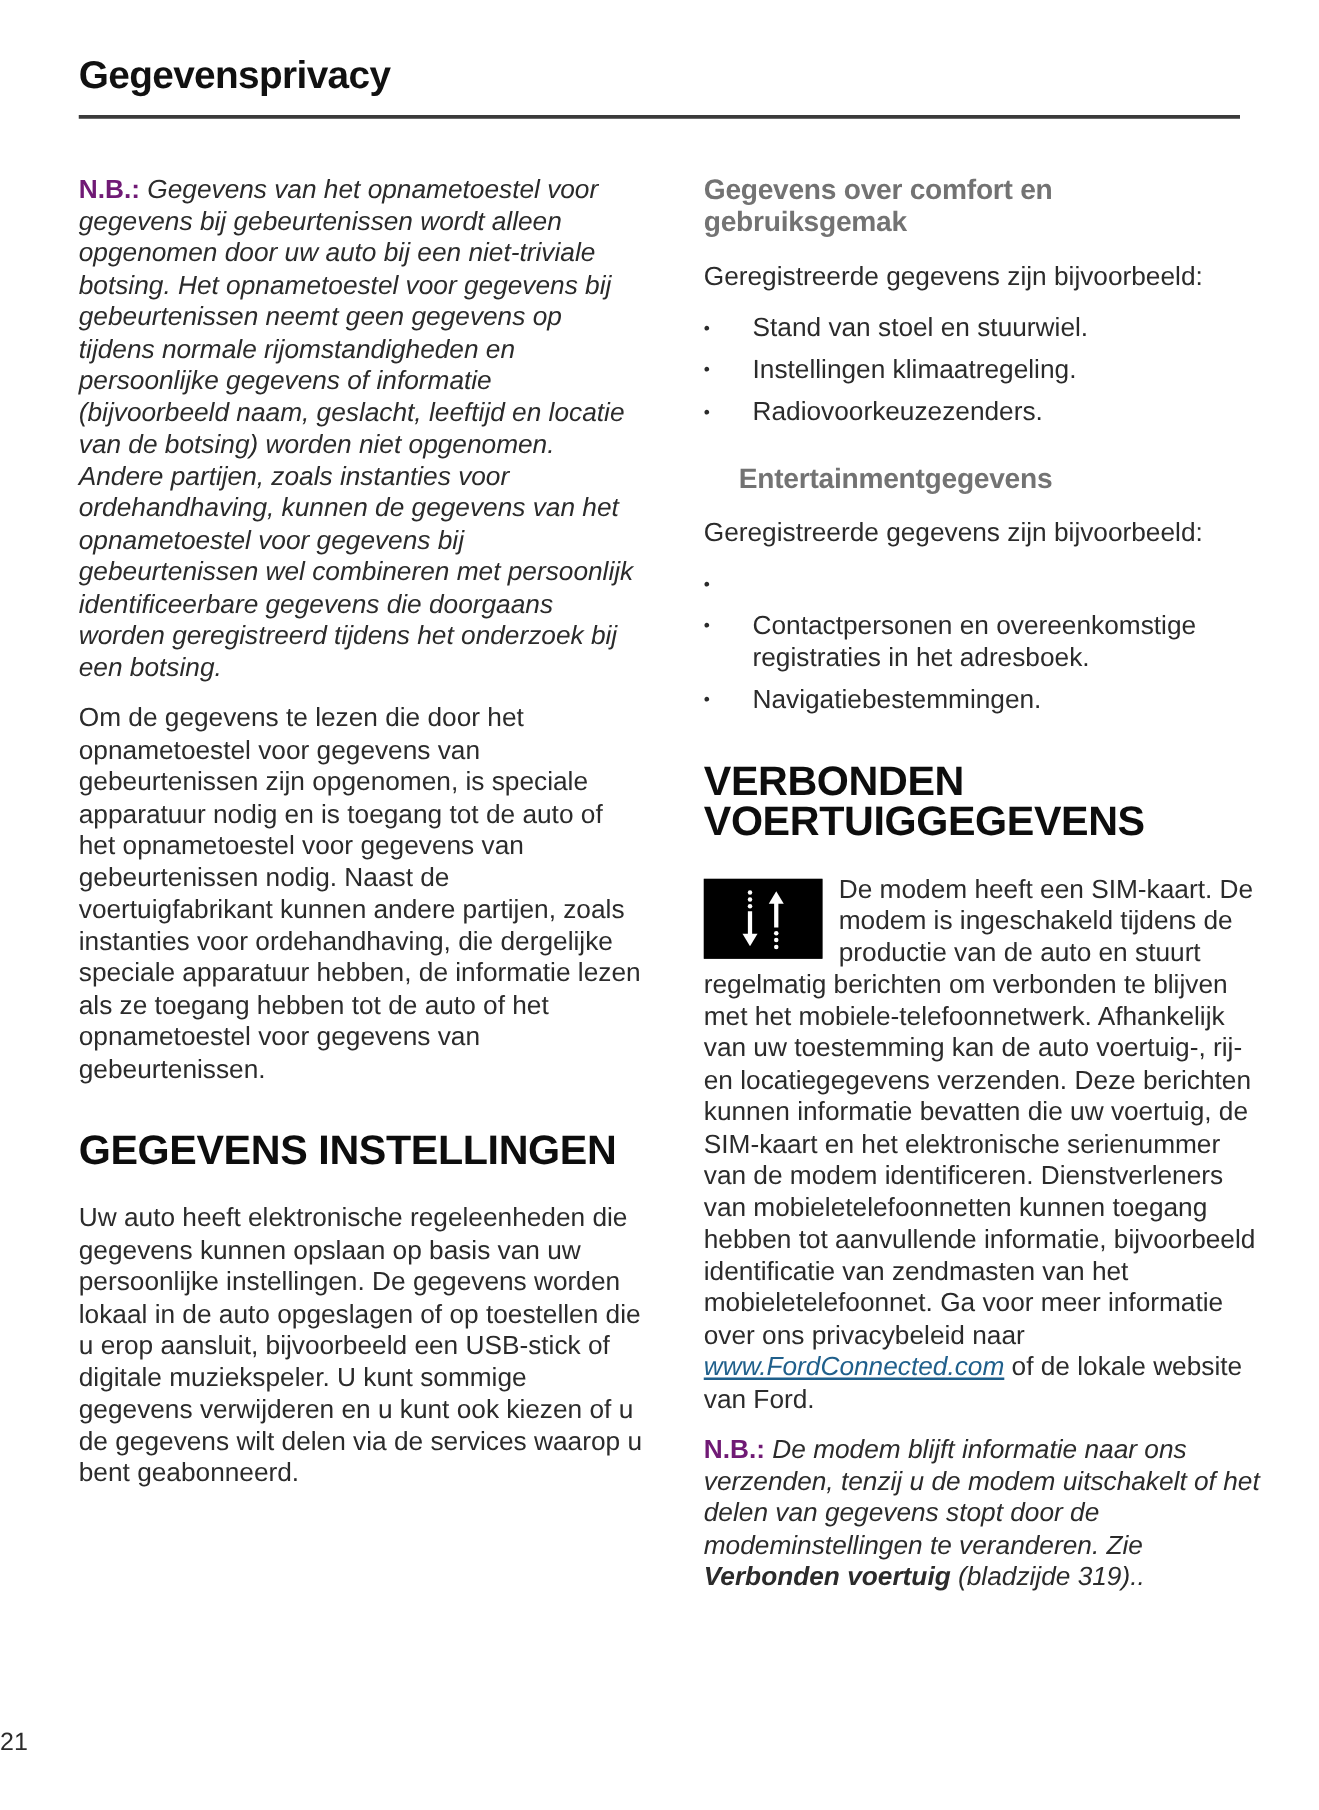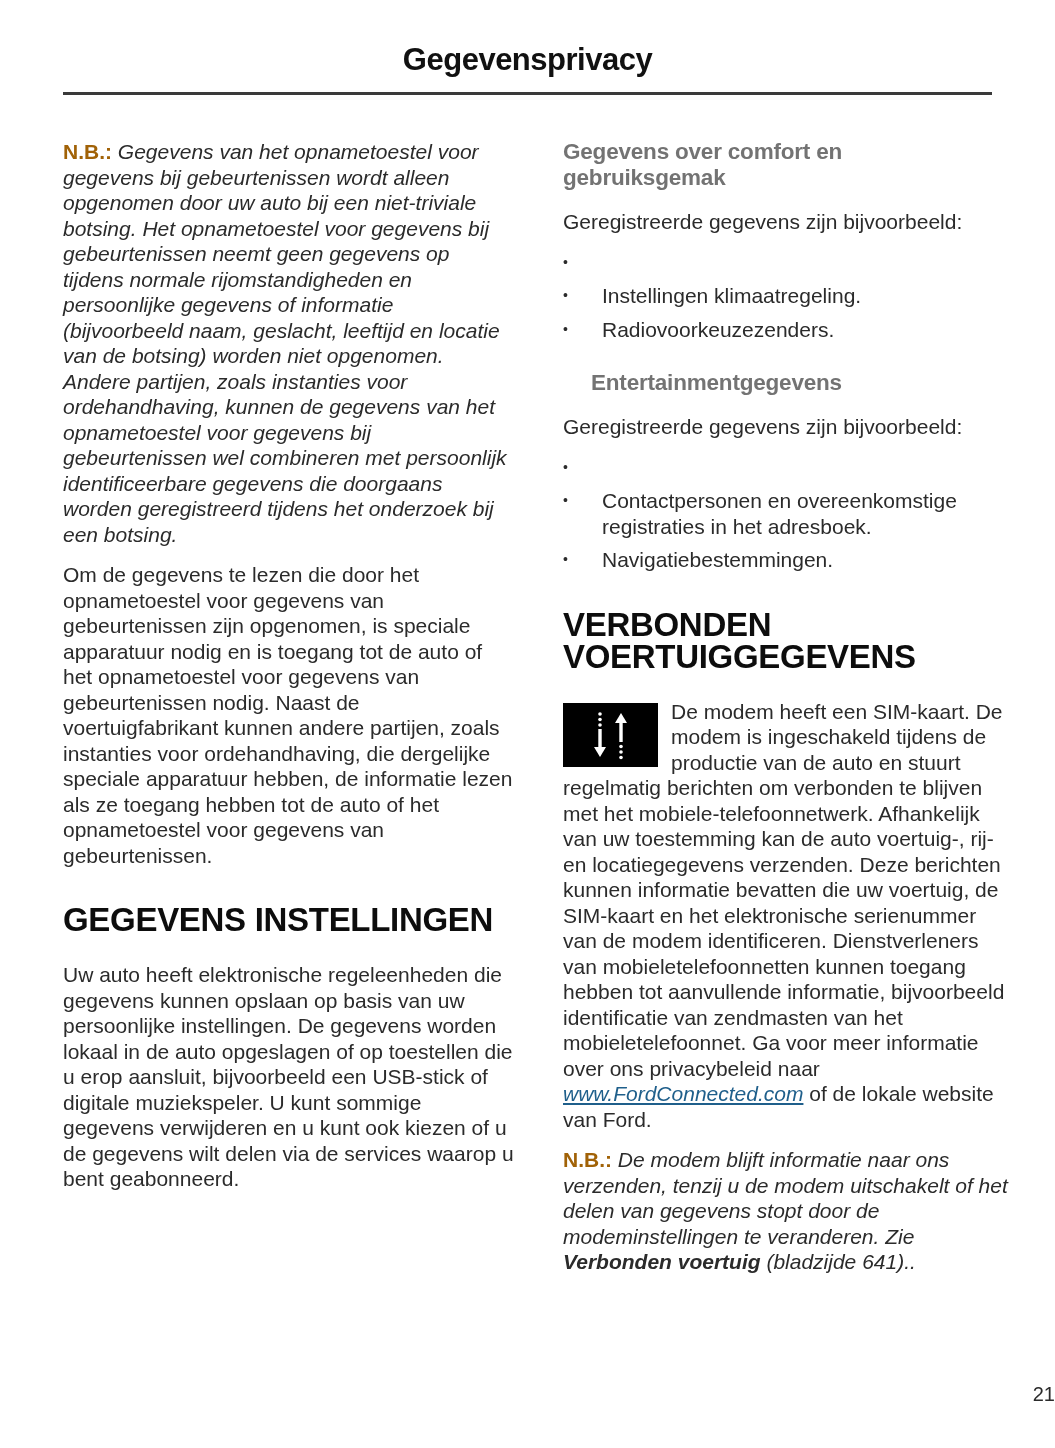--- a/index.html
+++ b/index.html
@@ -8,42 +8,41 @@
     width: 1055px; height: 1448px;
     background: #ffffff;
     font-family: "Liberation Sans", sans-serif;
     color: #2b2b2b;
     position: relative;
     overflow: hidden;
   }
   .page { padding: 40px 63px 0 63px; }
   .doc-title {
     margin: 2px 0 14px 0;
-    text-align: center;
     font-size: 31px;
     font-weight: bold;
     letter-spacing: -0.5px;
     color: #111111;
   }
   .title-rule {
     height: 3px;
     background: #3a3a3a;
     border: none;
     margin: 0 0 44px 0;
   }
   .columns { display: flex; gap: 48px; }
   .col { width: 452px; flex: none; }
 
   p.body {
     font-size: 21px;
     line-height: 25.5px;
     margin: 0 0 15px 0;
   }
   .note { font-style: italic; }
-  .note-label { font-style: normal; font-weight: bold; color: #a16207; }
+  .note-label { font-style: normal; font-weight: bold; color: #701a75; }
   .bold-italic { font-weight: bold; }
 
   h2.section-heading {
     font-size: 33px;
     line-height: 32px;
     letter-spacing: -0.3px;
     color: #0d0d0d;
     margin: 36px 0 26px 0;
     white-space: pre-line;
   }
@@ -79,21 +78,21 @@
     color: #1f5f8b;
     font-style: italic;
     text-decoration: underline;
     cursor: pointer;
   }
 
   .page-number {
     position: absolute;
     left: 0; right: 0;
     bottom: 42px;
-    text-align: right;
+    text-align: left;
     font-size: 20px;
     color: #2b2b2b;
   }
 </style>
 </head>
 <body>
 
 <div class="page">
 
   <h1 class="doc-title">Gegevensprivacy</h1>
@@ -114,20 +113,21 @@
 
     <div class="col">
 
       <h3 class="sub-heading">Gegevens over comfort en
 gebruiksgemak</h3>
 
       <p class="body">Geregistreerde gegevens zijn bijvoorbeeld:</p>
 
       <div class="bullet-row">
         <span class="bullet-marker">•</span>
+        <span class="bullet-text">Stand van stoel en stuurwiel.</span>
       </div>
       <div class="bullet-row">
         <span class="bullet-marker">•</span>
         <span class="bullet-text">Instellingen klimaatregeling.</span>
       </div>
       <div class="bullet-row">
         <span class="bullet-marker">•</span>
         <span class="bullet-text">Radiovoorkeuzezenders.</span>
       </div>
 
@@ -161,18 +161,18 @@
             <polygon points="31,44 43,44 37,54" fill="#ffffff"></polygon>
 
             <polygon points="52,20 64,20 58,10" fill="#ffffff"></polygon>
             <rect x="56.3" y="19" width="3.4" height="20" fill="#ffffff"></rect>
             <circle cx="58" cy="43.5" r="1.8" fill="#ffffff"></circle>
             <circle cx="58" cy="49" r="1.8" fill="#ffffff"></circle>
             <circle cx="58" cy="54.5" r="1.8" fill="#ffffff"></circle>
           </svg>
           </span><span>De modem heeft een SIM-kaart. De modem is ingeschakeld tijdens de productie van de auto en stuurt regelmatig berichten om verbonden te blijven met het mobiele-telefoonnetwerk. Afhankelijk van uw toestemming kan de auto voertuig-, rij- en locatiegegevens verzenden. Deze berichten kunnen informatie bevatten die uw voertuig, de SIM-kaart en het elektronische serienummer van de modem identificeren. Dienstverleners van mobieletelefoonnetten kunnen toegang hebben tot aanvullende informatie, bijvoorbeeld identificatie van zendmasten van het mobieletelefoonnet. Ga voor meer informatie over ons privacybeleid naar </span><a class="doc-link">www.FordConnected.com</a><span> of de lokale website van Ford.</span></p>
 
-      <p class="body note"><span class="note-label">N.B.:</span><span> De modem blijft informatie naar ons verzenden, tenzij u de modem uitschakelt of het delen van gegevens stopt door de modeminstellingen te veranderen.  Zie </span><span class="bold-italic">Verbonden voertuig</span><span> (bladzijde 641)..</span></p>
+      <p class="body note"><span class="note-label">N.B.:</span><span> De modem blijft informatie naar ons verzenden, tenzij u de modem uitschakelt of het delen van gegevens stopt door de modeminstellingen te veranderen.  Zie </span><span class="bold-italic">Verbonden voertuig</span><span> (bladzijde 319)..</span></p>
     </div>
   </div>
 </div>
 
 <div class="page-number">21</div>
 
 </body></html>

